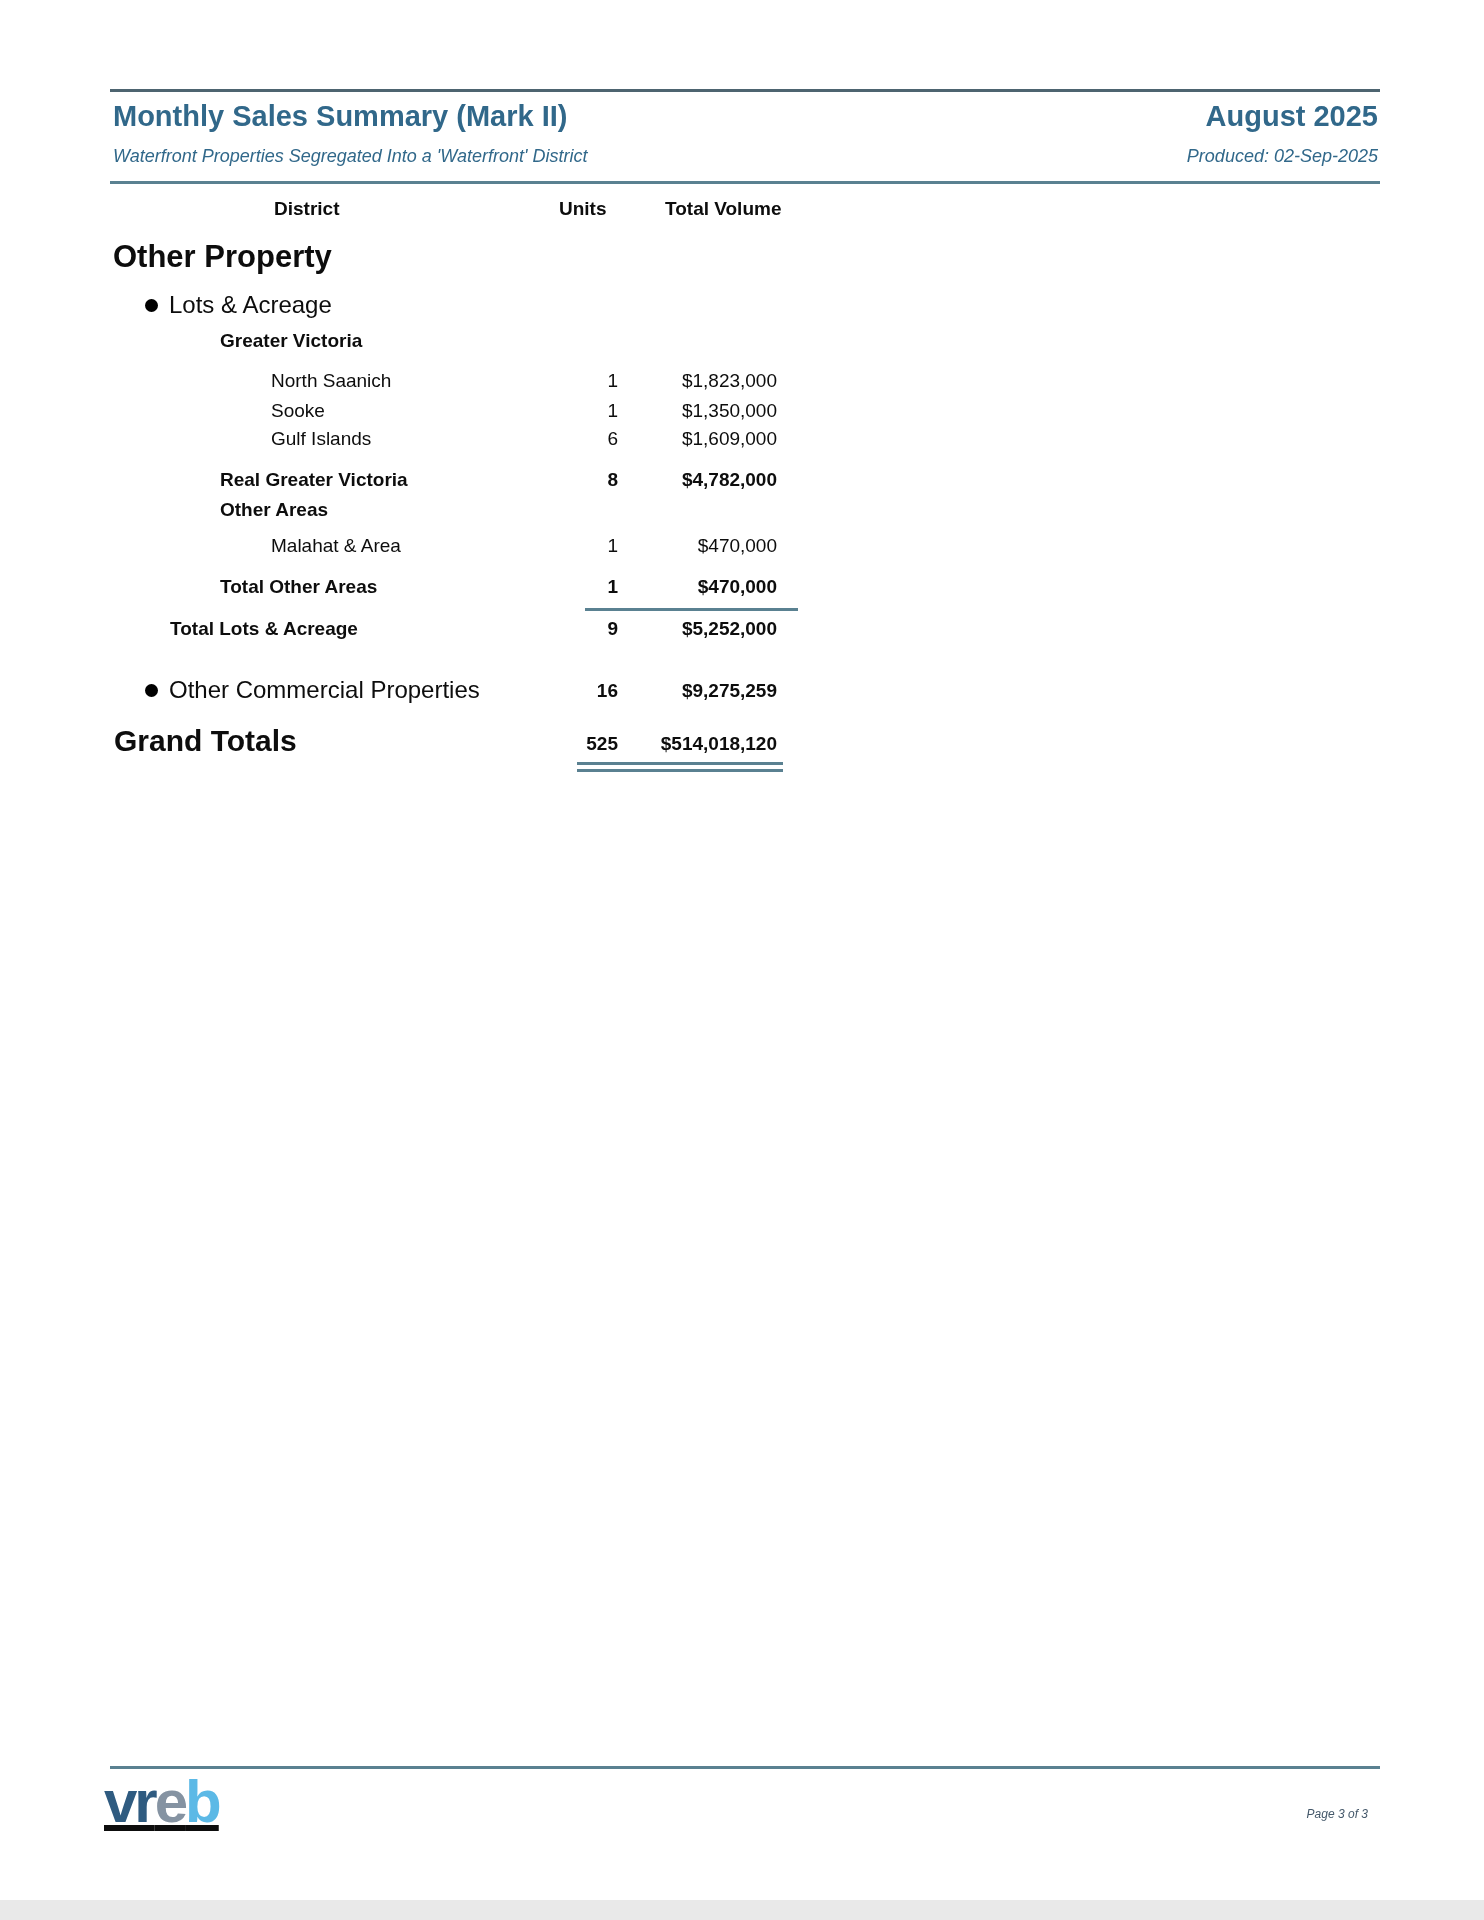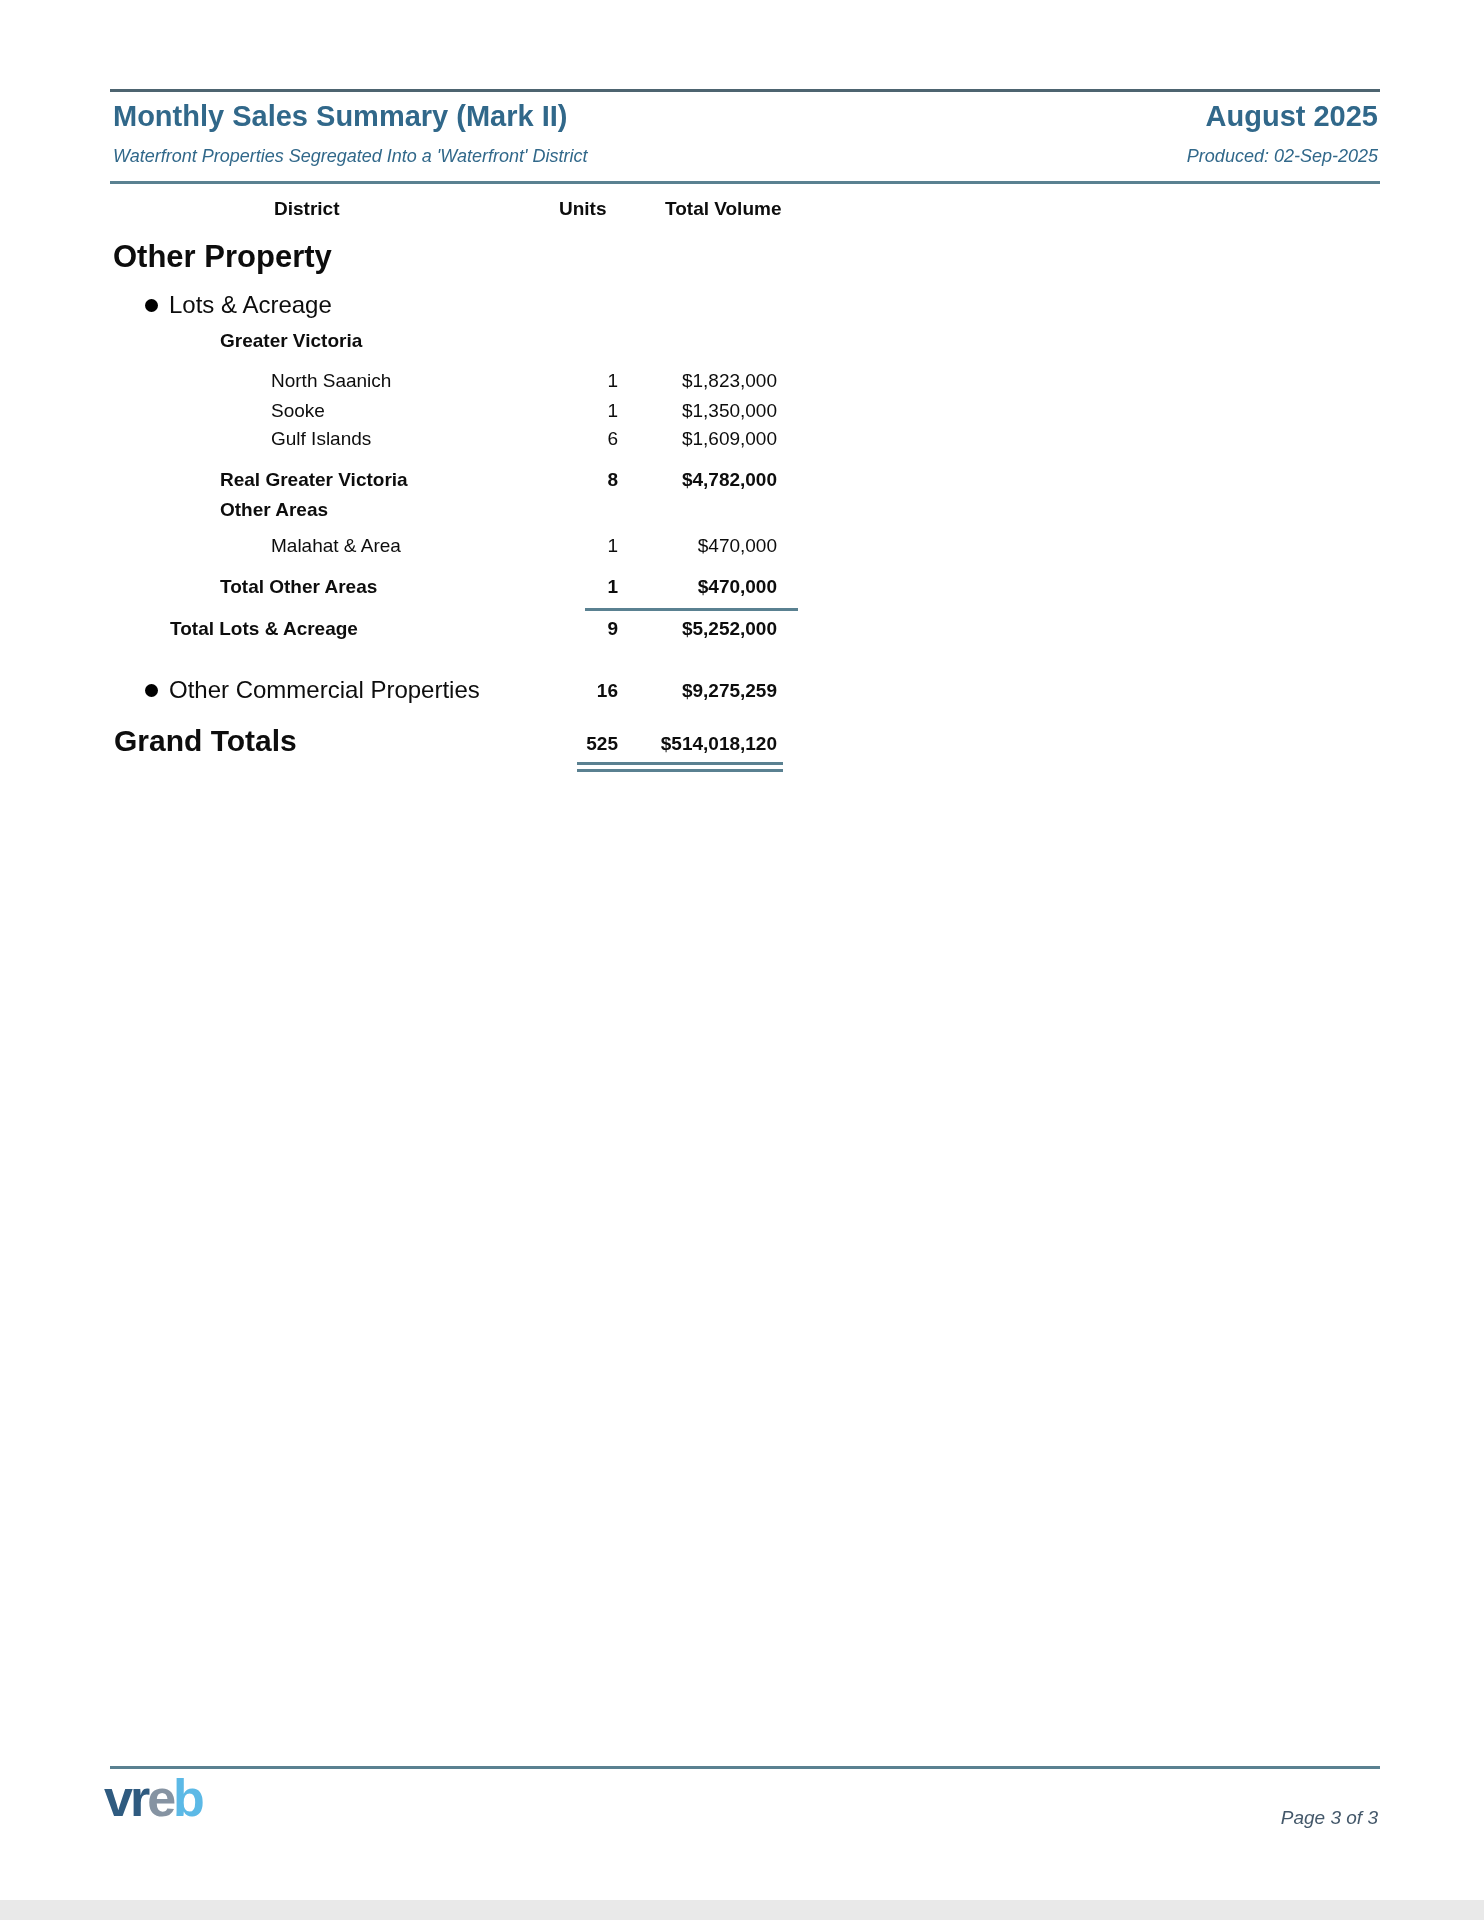--- a/index.html
+++ b/index.html
@@ -22,21 +22,21 @@
   .t29{font-size:29px;}
   .t30{font-size:30px;}
   .blue{color:#31688a;}
   .rule{position:absolute;height:3px;background:#5a8191;}
   .rule-dark{background:#4d6470;}
   .units-cell{left:490px;width:128px;text-align:right;}
   .vol-cell{left:633px;width:144px;text-align:right;}
   .bullet{position:absolute;width:13px;height:13px;border-radius:50%;background:#000;}
   .dbl{position:absolute;left:577px;top:762px;width:206px;height:4px;
        border-top:3px solid #5a8191;border-bottom:3px solid #5a8191;}
-  .logo{font-weight:bold;font-size:52px;letter-spacing:-3px;line-height:1;}
+  .logo{font-weight:bold;font-size:60px;letter-spacing:-3px;line-height:1;text-decoration:underline;}
   .logo .lv{color:#2f5b80;}
   .logo .le{color:#8593a2;}
   .logo .lb{color:#5cb9e6;}
   .footer-service{color:#3a688a;}
   .page-label{color:#44586a;}
 </style>
 </head>
 <body>
 
 <div class="page">
@@ -105,15 +105,15 @@
 
   <div class="dbl"></div>
 
   <div class="rule" style="left:110px;top:1766px;width:1270px;"></div>
 
   <div class="abs logo" style="left:104px;top:1772px;">
     <span class="lv">vr</span><span class="le">e</span><span class="lb">b</span>
   </div>
 
 
-  <div class="abs i page-label" style="right:106px;top:1808px;font-size:19px;">Page 3 of 3</div>
+  <div class="abs i page-label" style="right:116px;top:1808px;font-size:12px;">Page 3 of 3</div>
 
 </div>
 
 </body></html>

